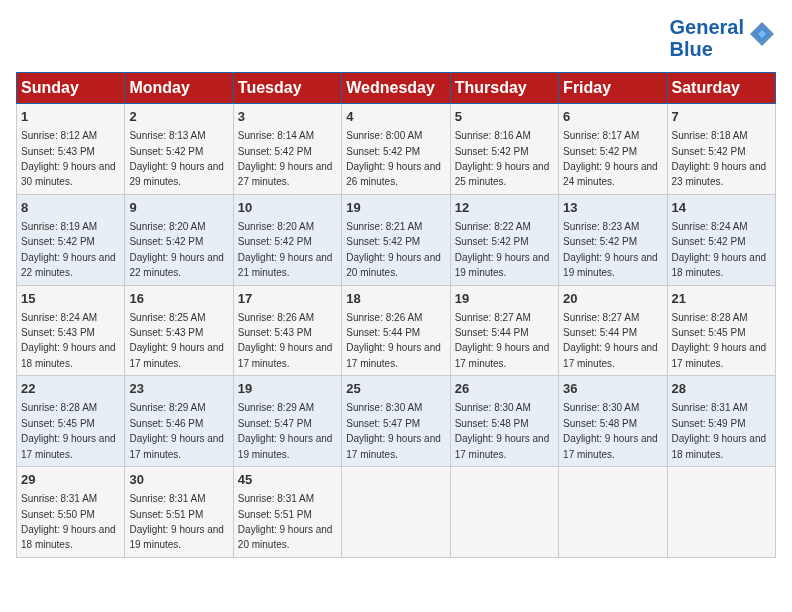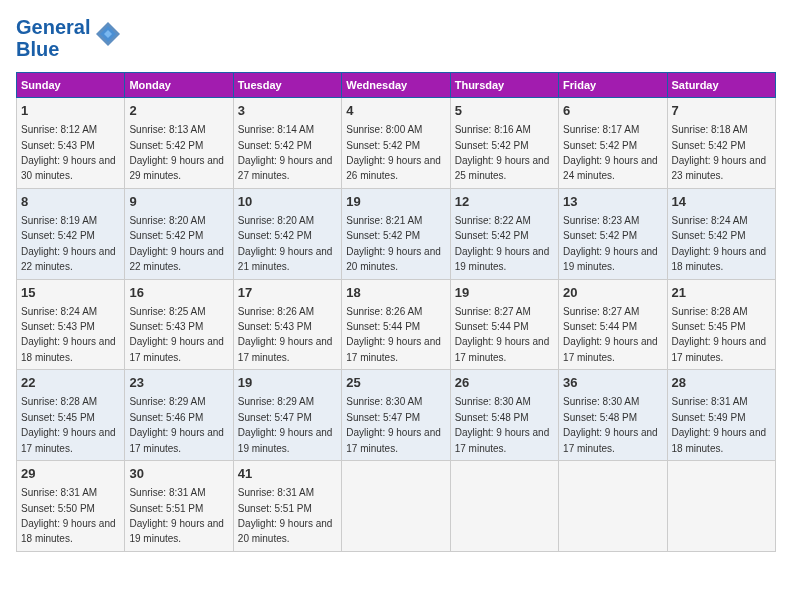--- a/index.html
+++ b/index.html
@@ -5,21 +5,21 @@
     * { box-sizing: border-box; margin: 0; padding: 0; }
     body {
       font-family: Arial, sans-serif;
       background: #fff;
       width: 792px;
       min-height: 612px;
       padding: 16px;
     }
     .header {
       display: flex;
-      justify-content: flex-start;
+      justify-content: flex-end;
       align-items: flex-start;
       margin-bottom: 12px;
     }
     .logo {
       display: flex;
       align-items: center;
     }
     .title-area {
       text-align: right;
     }
@@ -31,25 +31,25 @@
     .location {
       font-size: 14px;
       color: #555;
     }
     table {
       width: 100%;
       border-collapse: collapse;
       font-size: 11px;
     }
     thead tr th {
-      background-color: #a21caf;
+      background-color: #b91c1c;
       color: #fff;
       padding: 6px 4px;
       text-align: left;
-      font-size: 11px;
+      font-size: 16px;
       font-weight: bold;
       border: 1px solid #1a5fa8;
     }
     tbody tr td {
       border: 1px solid #ccc;
       vertical-align: top;
       padding: 4px;
       height: 80px;
       width: calc(100% / 7);
       color: #333;
@@ -236,21 +236,21 @@
       </tr>
       <tr>
         <td><span class="day-num">29</span>
 <span class="day-info">Sunrise: 8:31 AM</span><br>
 <span class="day-info">Sunset: 5:50 PM</span><br>
 <span class="day-info">Daylight: 9 hours and 18 minutes.</span></td>
         <td><span class="day-num">30</span>
 <span class="day-info">Sunrise: 8:31 AM</span><br>
 <span class="day-info">Sunset: 5:51 PM</span><br>
 <span class="day-info">Daylight: 9 hours and 19 minutes.</span></td>
-        <td><span class="day-num">41</span>
+        <td><span class="day-num">45</span>
 <span class="day-info">Sunrise: 8:31 AM</span><br>
 <span class="day-info">Sunset: 5:51 PM</span><br>
 <span class="day-info">Daylight: 9 hours and 20 minutes.</span></td>
         <td class="empty"></td>
         <td class="empty"></td>
         <td class="empty"></td>
         <td class="empty"></td>
       </tr>
     </tbody>
 </table>

